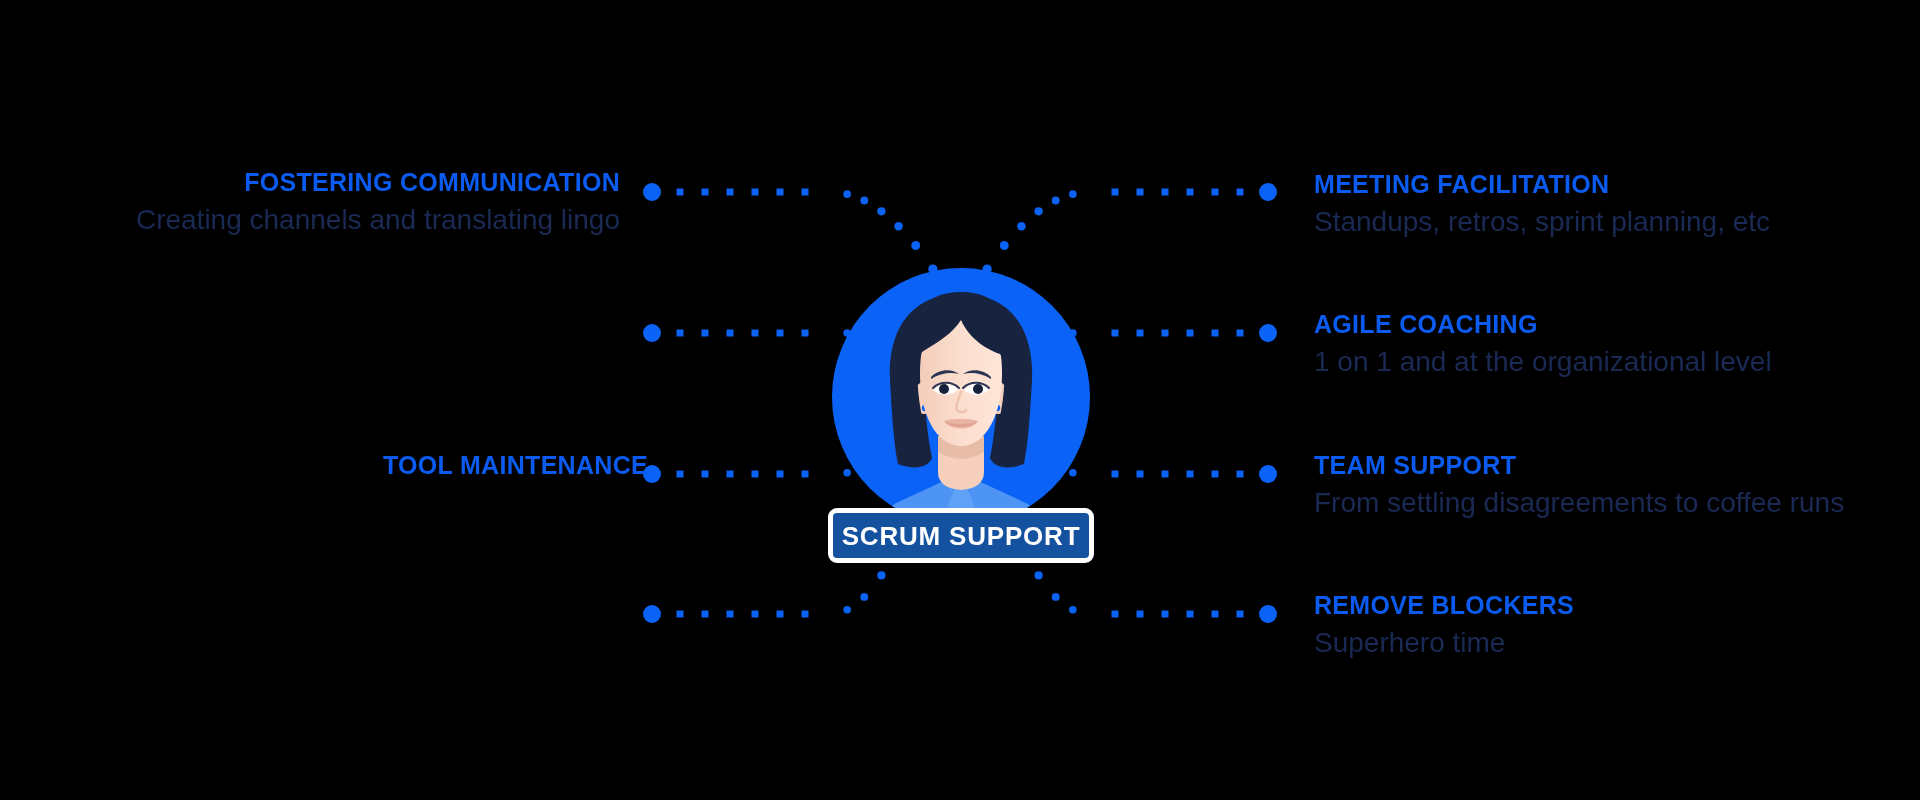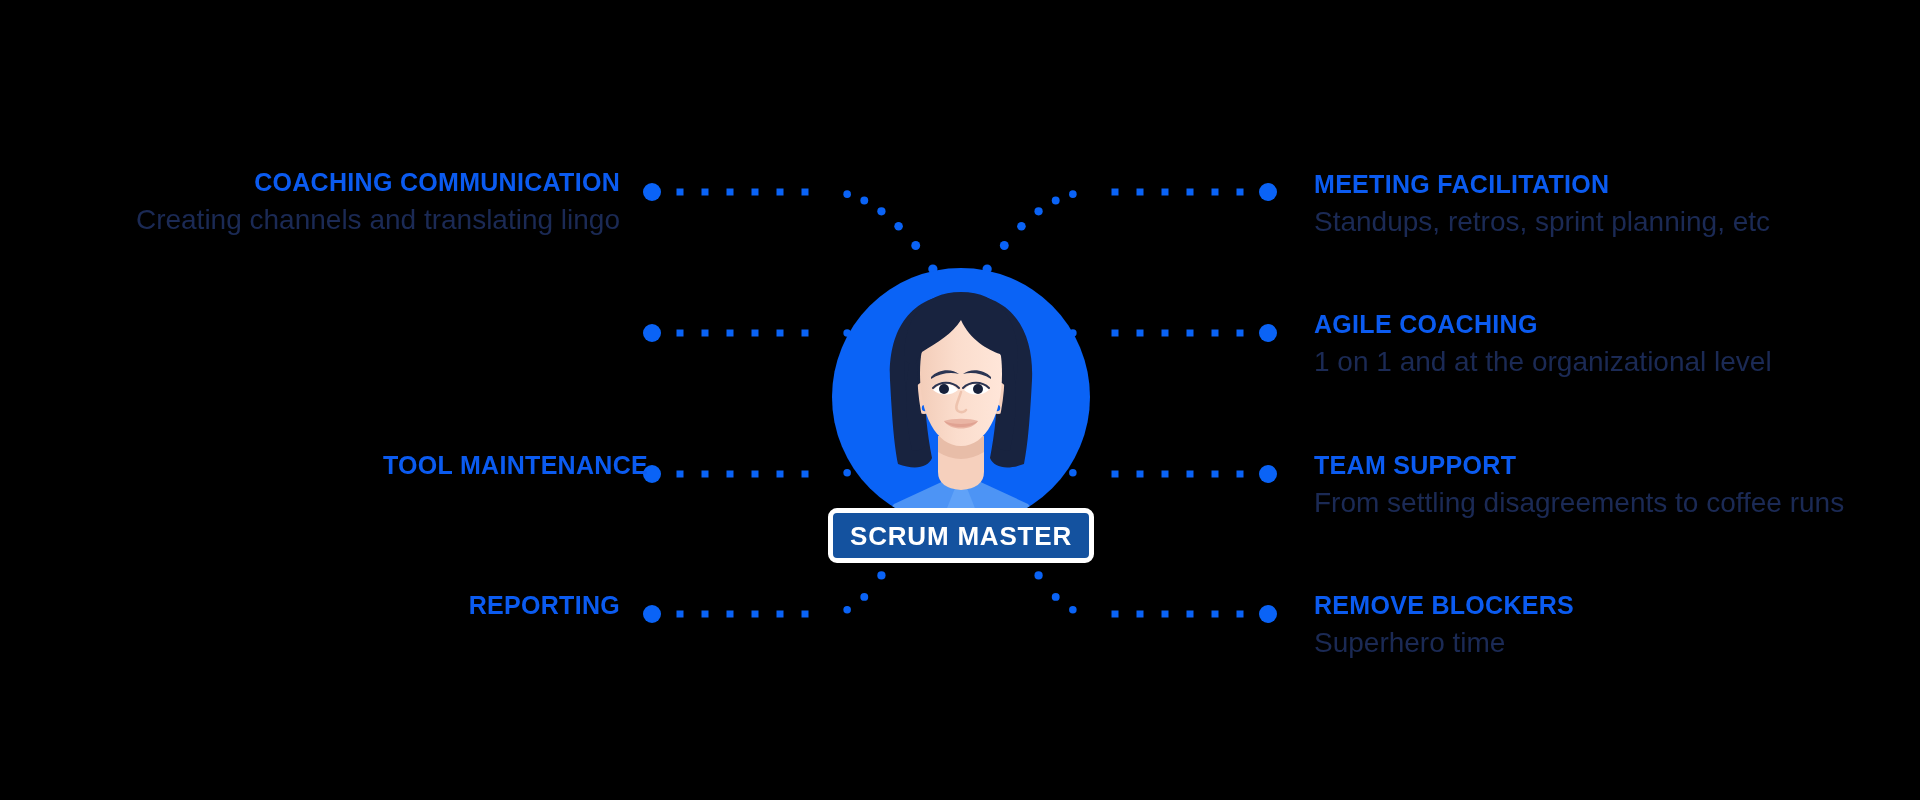--- a/index.html
+++ b/index.html
@@ -208,33 +208,32 @@
       <circle cx="1072.857142857143" cy="609.7191836734694" r="3.7714285714285714" fill="#0a63f6"></circle>
       <circle cx="1055.7142857142858" cy="596.8767346938776" r="3.942857142857143" fill="#0a63f6"></circle>
       <circle cx="1038.5714285714287" cy="575.4726530612245" r="4.114285714285714" fill="#0a63f6"></circle>
       <circle cx="1021.4285714285714" cy="545.5069387755102" r="4.285714285714286" fill="#0a63f6"></circle>
       <circle cx="1004.2857142857142" cy="506.9795918367347" r="4.457142857142857" fill="#0a63f6"></circle>
       <circle cx="987.1428571428571" cy="459.89061224489797" r="4.628571428571428" fill="#0a63f6"></circle>
       <circle cx="970" cy="404.24" r="4.8" fill="#0a63f6"></circle>
     </svg>
 
   <div class="item left" style="left:0px; top:168px;">
-    <div class="item-title">COACHING COMMUNICATION</div>
+    <div class="item-title">FOSTERING COMMUNICATION</div>
     <div class="item-desc">Creating channels and translating lingo</div>
   </div>
 
   <div class="item left" style="left:0px; top:310px;">
   </div>
 
   <div class="item left" style="left:0px; top:451px;margin-left:28px;">
     <div class="item-title">TOOL MAINTENANCE</div>
   </div>
 
   <div class="item left" style="left:0px; top:591px;">
-    <div class="item-title">REPORTING</div>
   </div>
 
   <div class="item right" style="left:1314px; top:170px;">
     <div class="item-title">MEETING FACILITATION</div>
     <div class="item-desc">Standups, retros, sprint planning, etc</div>
   </div>
 
   <div class="item right" style="left:1314px; top:310px;">
     <div class="item-title">AGILE COACHING</div>
     <div class="item-desc">1 on 1 and at the organizational level</div>
@@ -310,16 +309,16 @@
 
         <path d="M129 124 C 126 134 122 140 126 143 C 129 145 133 144 134 142" stroke="#eec3ae" stroke-width="2.6" fill="none" stroke-linecap="round"></path>
 
         <path d="M112 153 C 120 150 138 150 146 153 C 140 163 118 163 112 153 Z" fill="#eab5a4"></path>
         <path d="M112 153 C 120 157 138 157 146 153 C 139 161 119 161 112 153 Z" fill="#e0a292"></path>
       </g>
     </svg>
   </div>
 
   <div id="badge">
-    <span id="badge-label">SCRUM MASTER</span>
+    <span id="badge-label">SCRUM SUPPORT</span>
   </div>
 
 </div>
 
 </body></html>

